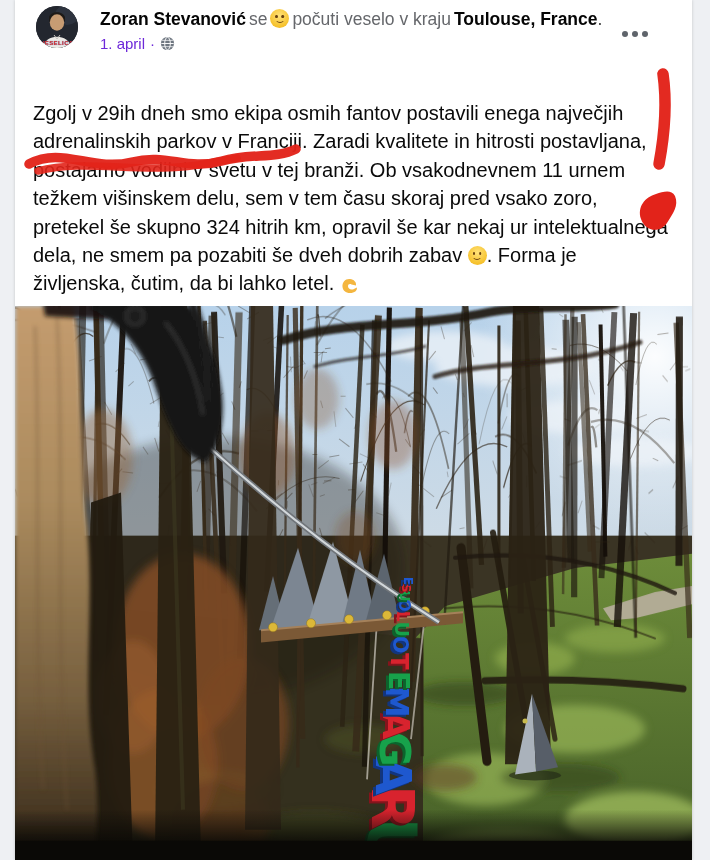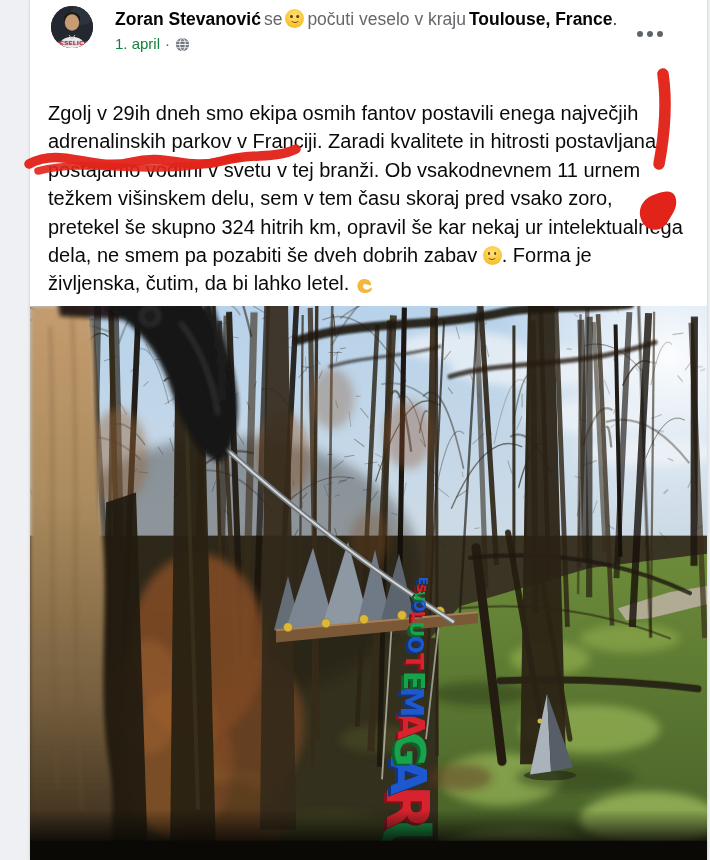--- a/index.html
+++ b/index.html
@@ -1,35 +1,35 @@
 <!DOCTYPE html>
 <html><head>
 <meta charset="utf-8">
 <style>
   html,body{margin:0;padding:0;}
   body{font-family:"Liberation Sans",sans-serif;}
   .page{position:relative;width:710px;height:860px;background:#eef0f3;overflow:hidden;}
-  .card{position:absolute;left:30px;top:0;width:677px;height:860px;background:#ffffff;
+  .card{position:absolute;left:15px;top:0;width:677px;height:860px;background:#ffffff;
         box-shadow:0 0 3px rgba(0,0,0,.18);}
   
   .header{position:relative;height:94px;}
   .avatar{position:absolute;left:21px;top:6px;width:42px;height:42px;border-radius:50%;
           overflow:hidden;background:#262b33;cursor:pointer;}
   .avatar svg{display:block;width:42px;height:42px;}
   .avatar-badge{position:absolute;left:0;right:0;bottom:2px;text-align:center;
           font-size:6px;font-weight:bold;color:#e03028;letter-spacing:.4px;
           text-shadow:0 0 1px #2b3f9c;filter:blur(.3px);}
   .head-text{position:absolute;left:85px;top:7px;width:520px;}
   .name-line{font-size:17.5px;line-height:25px;color:#050505;}
   .name-line .b{font-weight:bold;color:#050505;cursor:pointer;}
   .name-line .gray{color:#65676b;}
   .name-line > *{margin-right:3px;}
   .name-line .nospace{margin-left:-3px;margin-right:0;color:#3a3b3c;}
-  .date-line{margin-top:3px;display:flex;align-items:flex-end;gap:5px;
-             font-size:15px;color:#15803d;}
+  .date-line{margin-top:3px;display:flex;align-items:center;gap:5px;
+             font-size:15px;color:#6d28d9;}
   .date-line .date{cursor:pointer;}
   .menu{position:absolute;top:27px;right:40px;display:flex;gap:4px;cursor:pointer;padding:4px;}
   .menu i{width:6px;height:6px;border-radius:50%;background:#5f646b;}
   
   .body-text{padding:5px 18px 0 18px;width:641px;font-size:20px;line-height:28.4px;
              color:#0a0a0a;}
   
   .emoji-smile{display:inline-block;width:19px;height:19px;border-radius:50%;
      background:radial-gradient(circle at 50% 35%,#ffe27a,#f7c431 65%,#edb11d);
      position:relative;vertical-align:-3px;}

